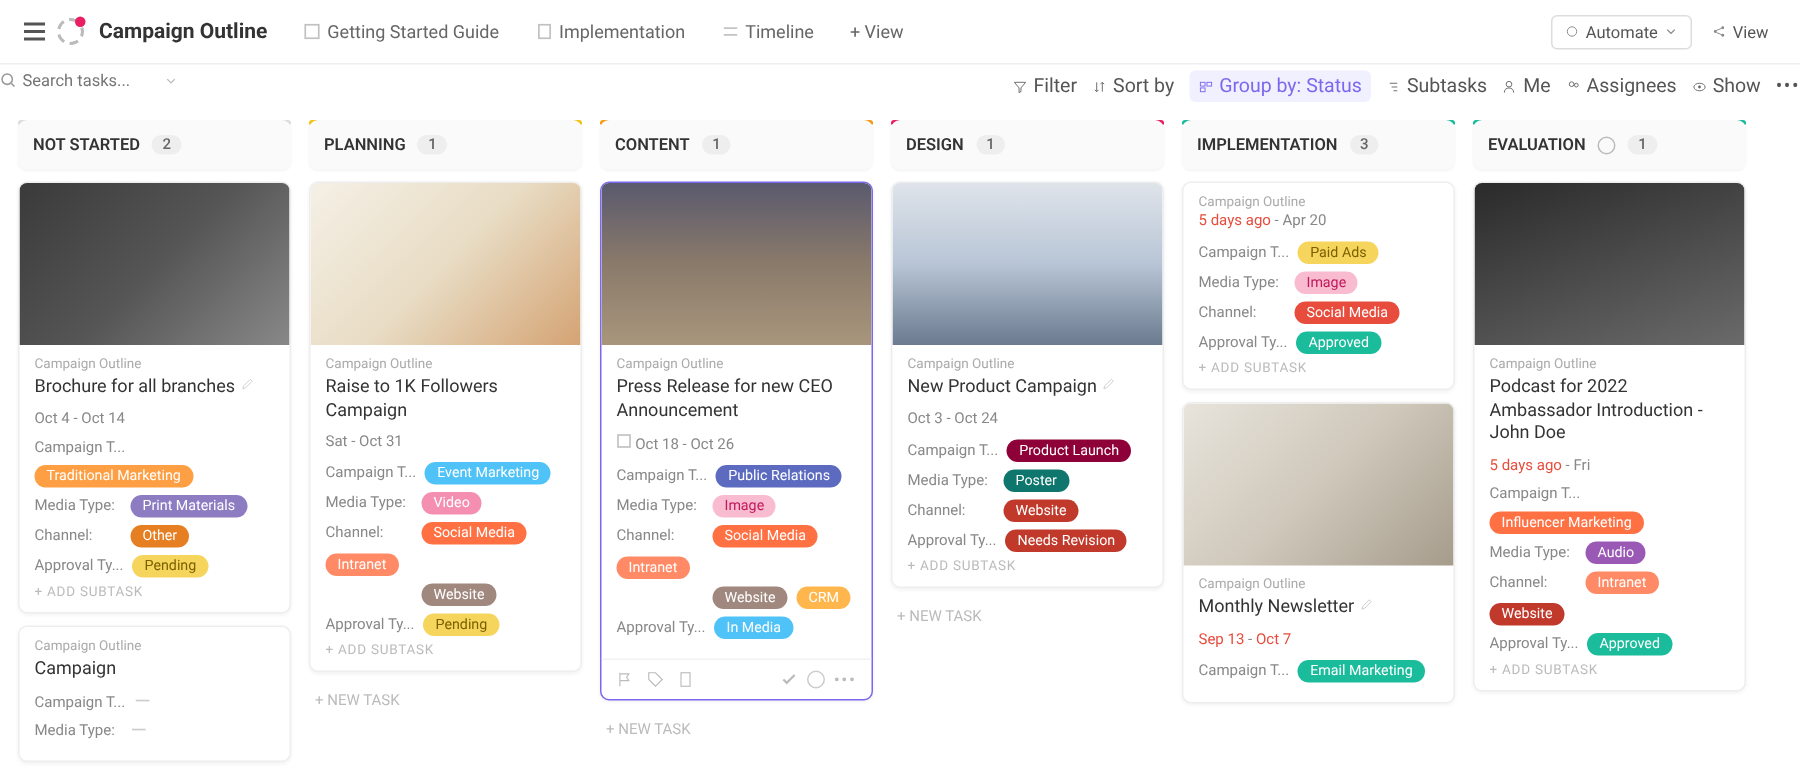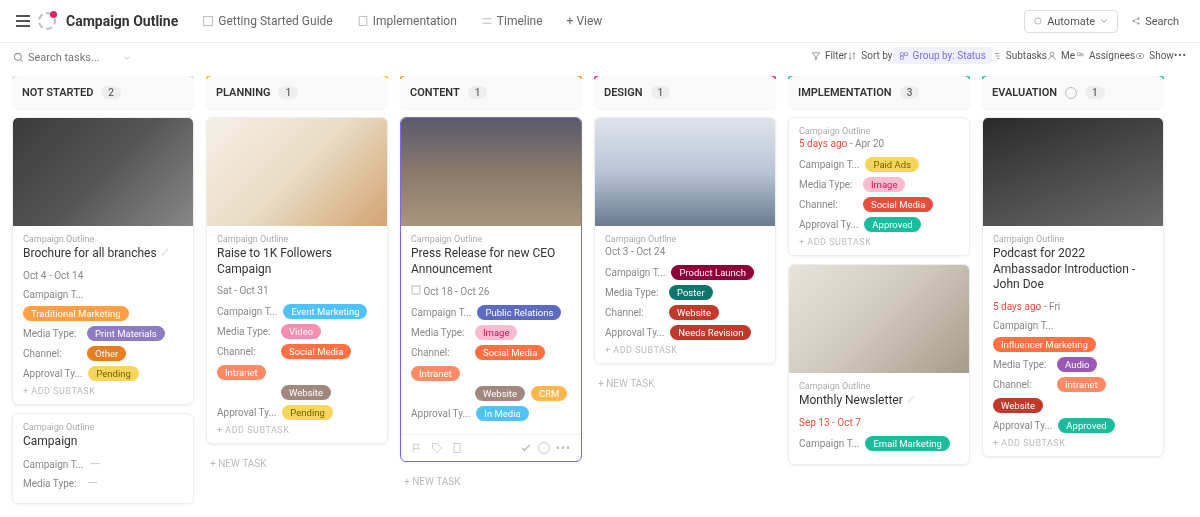--- a/index.html
+++ b/index.html
@@ -11,24 +11,24 @@
 .notif-dot::after{content:"";position:absolute;top:-3px;right:-3px;width:7px;height:7px;background:#e91e63;border-radius:50%}
 .title{font-weight:700;font-size:14px;margin:0 10px 0 6px}
 .tab{display:flex;align-items:center;gap:4px;padding:8px 10px;color:#666;cursor:pointer;font-size:12px;white-space:nowrap}
 .tab.active{color:#7b68ee;border-bottom:2px solid #7b68ee}
 .tab-icon{width:12px;height:12px;opacity:.6}
 .tab.active .tab-icon{opacity:1}
 .spacer{flex:1}
 .hbtn{display:flex;align-items:center;gap:4px;padding:4px 8px;color:#555;font-size:11px;border:1px solid transparent;border-radius:4px;cursor:pointer}
 .hbtn.outlined{border-color:#ddd}
 .chev{width:10px;height:10px}
-.subbar{display:flex;align-items:flex-end;padding:4px 13px;gap:8px}
+.subbar{display:flex;align-items:flex-start;padding:4px 0;gap:8px}
 .search-wrap{display:flex;align-items:center;gap:4px;color:#999;font-size:11px}
 .search-wrap input{border:none;outline:none;font-size:11px;width:90px}
-.sub-right{margin-left:auto;display:flex;align-items:center;gap:0;font-size:10px;color:#555}
+.sub-right{margin-left:auto;display:flex;align-items:center;gap:10px;font-size:13px;color:#555}
 .sub-item{display:flex;align-items:center;gap:4px;cursor:pointer;white-space:nowrap}
 .sub-item.active{background:#f0f0ff;color:#7b68ee;padding:3px 6px;border-radius:4px}
 .dots{letter-spacing:1px;cursor:pointer}
 .board{display:flex;gap:12px;padding:8px 12px;overflow-x:auto}
 .col{min-width:182px;max-width:182px;display:flex;flex-direction:column}
 .col-header{background:#fafafa;border-radius:6px;padding:10px 10px;font-size:11px;font-weight:600;color:#333;display:flex;align-items:center;gap:8px;box-shadow:0 1px 2px rgba(0,0,0,.05);margin-bottom:8px}
 .col-stripe{height:3px;border-radius:2px 2px 0 0;margin-bottom:-3px}
 .count{background:#eee;color:#666;font-weight:500;border-radius:10px;padding:1px 7px;font-size:10px}
 .chk{width:12px;height:12px;border:1px solid #bbb;border-radius:50%;display:inline-block}
 .card{background:#fff;border:1px solid #eee;border-radius:6px;margin-bottom:8px;box-shadow:0 1px 3px rgba(0,0,0,.06);overflow:hidden}
@@ -100,21 +100,21 @@
       </svg>
     </div>
   <div class="hbtn">
       <svg class="chev" viewBox="0 0 16 16">
         <circle cx="4" cy="8" r="1.5" fill="#888"></circle>
         <circle cx="12" cy="4" r="1.5" fill="#888"></circle>
         <circle cx="12" cy="12" r="1.5" fill="#888"></circle>
         <line x1="5" y1="7" x2="11" y2="4.5" stroke="#888"></line>
         <line x1="5" y1="9" x2="11" y2="11.5" stroke="#888"></line>
       </svg>
-      <span>Search</span>
+      <span>View</span>
     </div>
 </div>
 
 <div class="subbar">
   <div class="search-wrap">
     <svg width="11" height="11" viewBox="0 0 16 16">
         <circle cx="7" cy="7" r="5" fill="none" stroke="#999" stroke-width="1.5"></circle>
         <line x1="11" y1="11" x2="14" y2="14" stroke="#999" stroke-width="1.5"></line>
       </svg>
     <input placeholder="Search tasks..." style="">
@@ -328,20 +328,23 @@
   <div class="col">
     <div class="col-stripe" style="background:#e91e63"></div>
     <div class="col-header">
         <span>DESIGN</span>
         <span class="count">1</span>
       </div>
     <div class="card">
       <div class="card-img img4"></div>
       <div class="card-body">
         <div class="crumb">Campaign Outline</div>
+        <div class="card-title"><span>New Product Campaign</span> <svg width="10" height="10" viewBox="0 0 16 16">
+              <path d="M3 13l1-3 7-7 2 2-7 7-3 1z" fill="none" stroke="#ccc"></path>
+            </svg></div>
         <div class="date"><span>Oct 3</span> - <span>Oct 24</span></div>
         <div class="row">
             <span class="lbl">Campaign T...</span>
             <span class="tag" style="background:#8e0038">Product Launch</span>
           </div>
         <div class="row">
             <span class="lbl">Media Type:</span>
             <span class="tag" style="background:#0f766e">Poster</span>
           </div>
         <div class="row">

